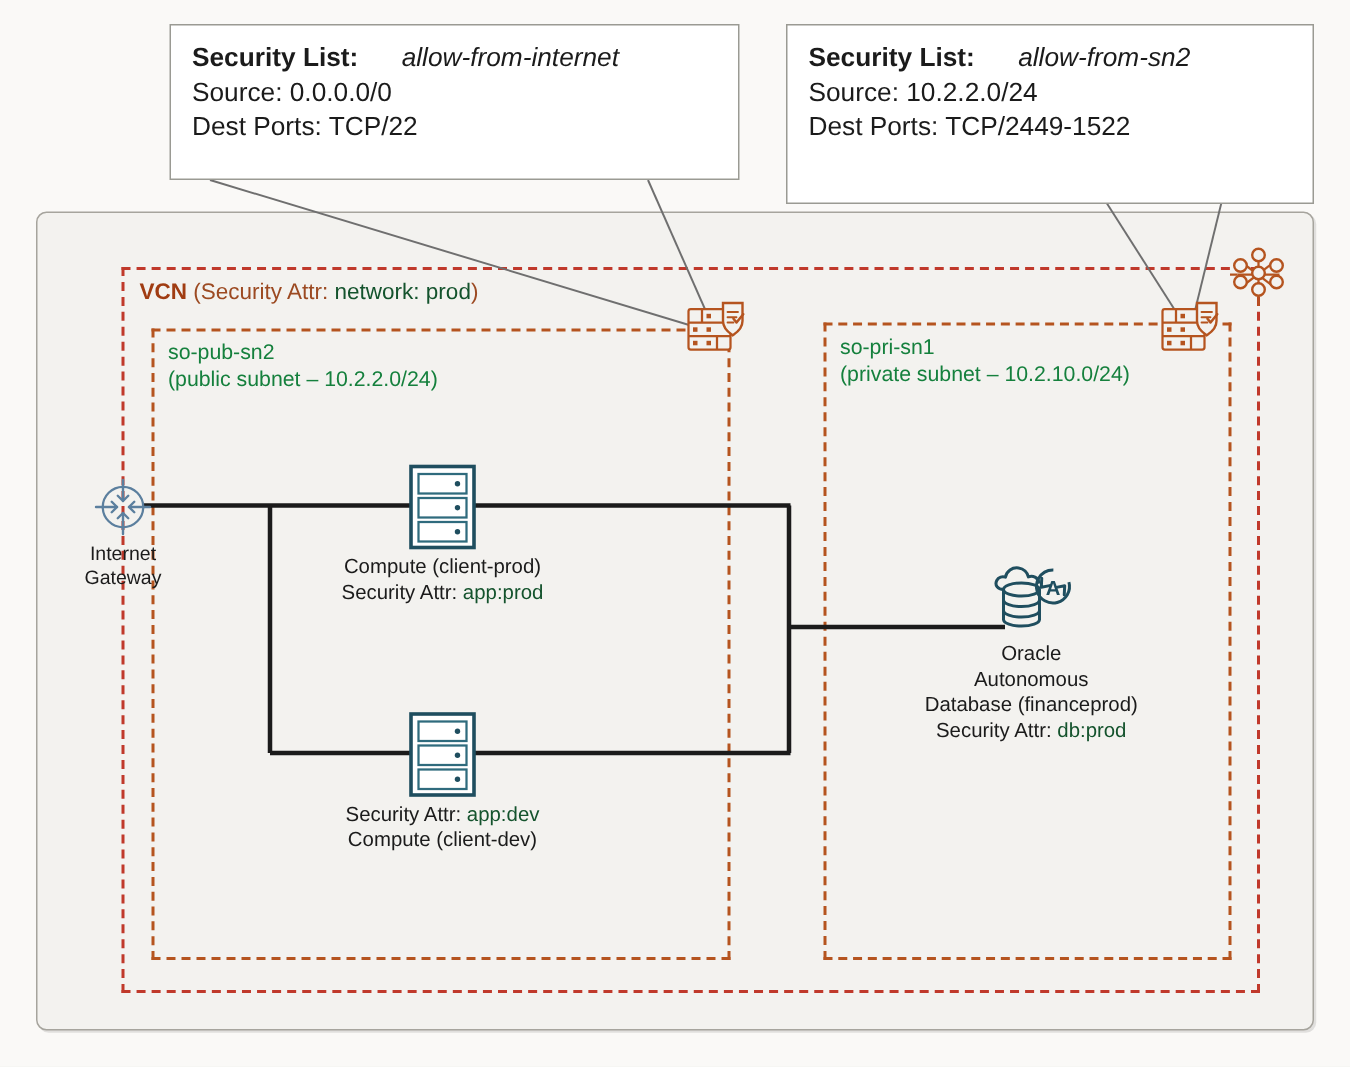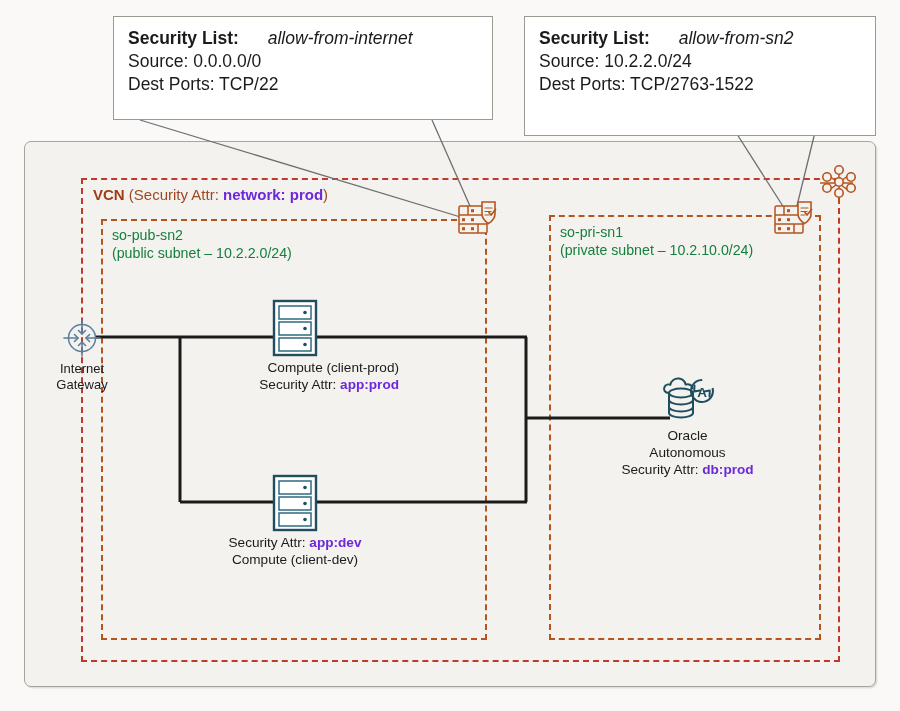--- a/index.html
+++ b/index.html
@@ -50,21 +50,21 @@
   .vcn-label{
     position:absolute;left:88px;top:186px;
     background:#f3f2ef;
     padding:0 5px;
     font-size:15px;font-weight:bold;
     color:#a03c12;
     white-space:nowrap;
     z-index:4;
   }
   .vcn-label .plain{font-weight:normal;color:#9c4a22;}
-  .attr{color:#6d28d9;font-weight:bold;}
+  .attr{color:#14532d;font-weight:normal;}
 
   
   .subnet{
     position:absolute;
     border:2.1px dashed #b5541f;
     box-sizing:border-box;
     z-index:2;
   }
   .sn-pub{left:101px;top:219px;width:386px;height:421px;}
   .sn-pri{left:549px;top:215px;width:272px;height:425px;}
@@ -151,21 +151,21 @@
     <div class="ln">Source: 0.0.0.0/0</div>
     <div class="ln">Dest Ports: TCP/22</div>
   </div>
 
   <div class="callout" style="left:524px;top:16px;width:352px;height:120px;">
     <div class="ln">
       <span class="lbl">Security List:</span>
       <span class="val">allow-from-sn2</span>
     </div>
     <div class="ln">Source: 10.2.2.0/24</div>
-    <div class="ln">Dest Ports: TCP/2763-1522</div>
+    <div class="ln">Dest Ports: TCP/2449-1522</div>
   </div>
 
   <div class="fw" style="left:458px;top:197px;">
     <svg width="40" height="38" viewBox="0 0 40 38">
       <g stroke="#b5541f" stroke-width="1.5" fill="#f3f2ef">
         <rect x="1" y="9" width="28" height="27" rx="1.5"></rect>
         <line x1="1" y1="18" x2="29" y2="18"></line>
         <line x1="1" y1="27" x2="29" y2="27"></line>
         <line x1="10" y1="9" x2="10" y2="18"></line>
         <line x1="20" y1="27" x2="20" y2="36"></line>
@@ -249,21 +249,21 @@
           <polyline points="27.5,16.5 24,20 27.5,23.5"></polyline>
         </g>
       </svg>
     </div>
     <div class="cap">
       <div>Internet</div>
       <div>Gateway</div>
     </div>
   </div>
 
-  <div class="node" style="left:191px;top:299px;width:208px;text-align:right;">
+  <div class="node" style="left:191px;top:309px;width:208px;">
     <div class="icon-wrap">
       <svg width="56" height="58" viewBox="0 0 56 58">
         <rect x="7" y="2" width="42" height="54" fill="#ffffff" stroke="#1f4e5f" stroke-width="2.4"></rect>
         <g fill="#ffffff" stroke="#2f6b7d" stroke-width="1.5">
           <rect x="12" y="7" width="32" height="13"></rect>
           <rect x="12" y="23" width="32" height="13"></rect>
           <rect x="12" y="39" width="32" height="13"></rect>
         </g>
         <g fill="#1f4e5f">
           <circle cx="38" cy="13.5" r="1.8"></circle>
@@ -319,20 +319,21 @@
         </g>
         <circle cx="45" cy="16" r="11" fill="none" stroke="#1f4e5f" stroke-width="2" stroke-dasharray="46 14" transform="rotate(30 45 16)"></circle>
         <polyline points="37.5,10.5 37.2,16.5 42.8,15.4" fill="none" stroke="#1f4e5f" stroke-width="2" stroke-linecap="round" stroke-linejoin="round"></polyline>
         <polyline points="52.5,21.5 52.8,15.5 47.2,16.6" fill="none" stroke="#1f4e5f" stroke-width="2" stroke-linecap="round" stroke-linejoin="round"></polyline>
         <text x="45" y="21.5" text-anchor="middle" font-family="Liberation Sans, sans-serif" font-size="13.5" font-weight="bold" fill="#1f4e5f">A</text>
       </svg>
     </div>
     <div class="cap">
       <div>Oracle</div>
       <div>Autonomous</div>
+      <div>Database (financeprod)</div>
       <div>
         <span>Security Attr:</span>
         <span class="attr">db:prod</span>
       </div>
     </div>
   </div>
 
 </div>
 
 </body></html>

